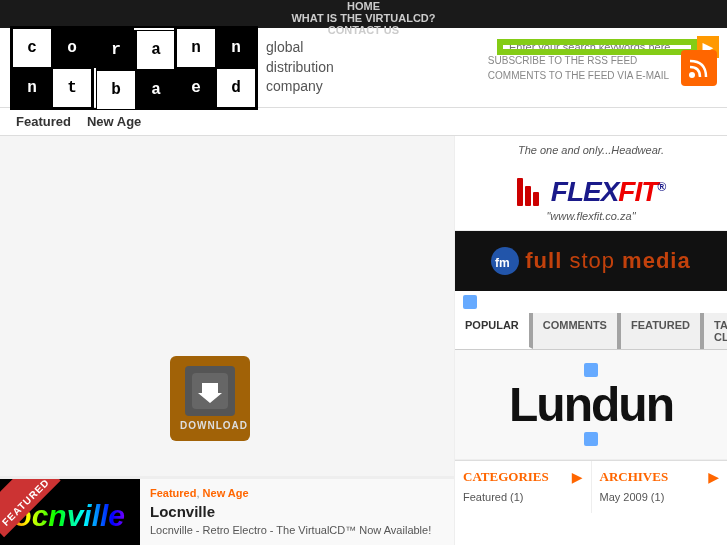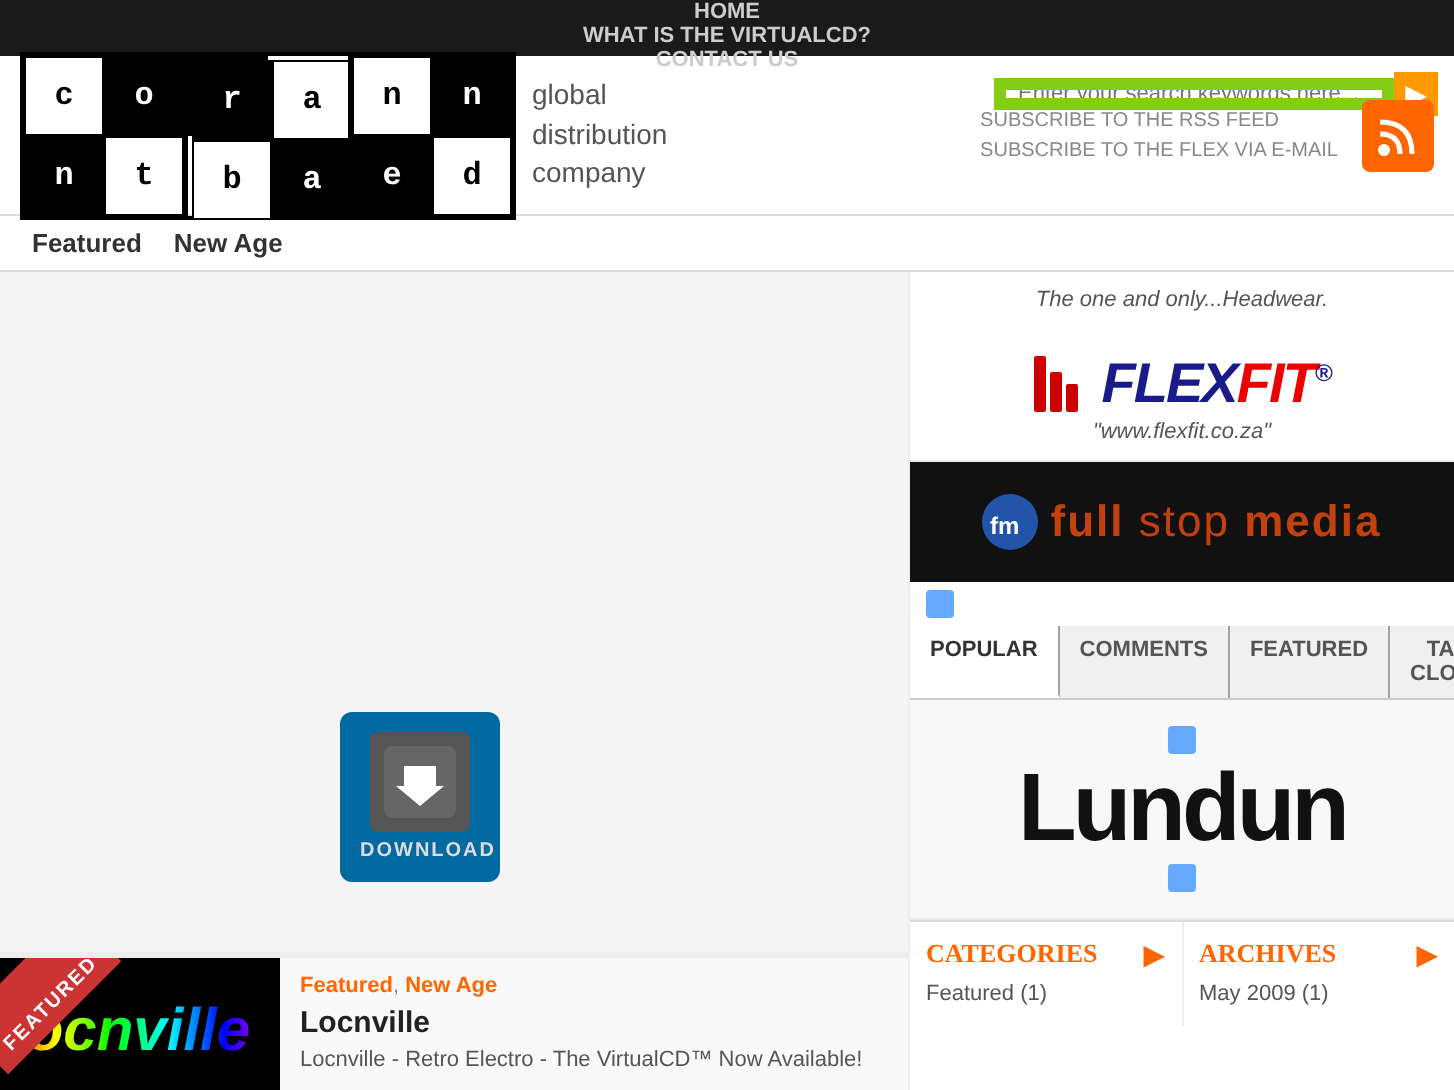--- a/index.html
+++ b/index.html
@@ -152,21 +152,21 @@
       background: #f5f5f5;
       position: relative;
       overflow: hidden;
     }
 
     
     #download-btn {
       position: absolute;
       left: 170px;
       top: 220px;
-      background: #0369a1;
+      background: #a16207;
       border-radius: 6px;
       padding: 10px;
       text-align: center;
       cursor: pointer;
       width: 80px;
     }
     #download-icon {
       width: 50px;
       height: 50px;
       background: #555;
@@ -324,23 +324,22 @@
       border-bottom: 1px solid #ccc;
       display: flex;
       background: #f0f0f0;
     }
     .sidebar-tab {
       padding: 6px 10px;
       font-size: 11px;
       font-weight: bold;
       color: #555;
       cursor: pointer;
-      border-right: 1px solid #a3a3a3;
+      border-right: 4px solid #a3a3a3;
       text-transform: uppercase;
-      text-align: center;
     }
     .sidebar-tab.active {
       background: #fff;
       color: #333;
       border-bottom: 2px solid #fff;
     }
 
     
     #lundun-area {
       height: 110px;
@@ -441,21 +440,21 @@
     <div id="logo-text">
       <span>global</span><br>
       <span>distribution</span><br>
       <span>company</span>
     </div>
   </div>
   <div id="rss-area">
     <div style="display:flex;align-items:center;gap:4px;">
       <div style="display:flex;flex-direction:column;gap:4px;text-align:right;">
         <a class="rss-link">SUBSCRIBE TO THE RSS FEED</a>
-        <a class="rss-link">SUBSCRIBE TO THE FLEX VIA E-MAIL</a>
+        <a class="rss-link">COMMENTS TO THE FEED VIA E-MAIL</a>
       </div>
       <div id="rss-icon">
         <svg width="22" height="22" viewBox="0 0 22 22" fill="white">
           <circle cx="4" cy="18" r="3" fill="white"></circle>
           <path d="M2 10 Q12 10 12 20" stroke="white" stroke-width="2.5" fill="none"></path>
           <path d="M2 4 Q18 4 18 20" stroke="white" stroke-width="2.5" fill="none"></path>
         </svg>
       </div>
     </div>
   </div>

